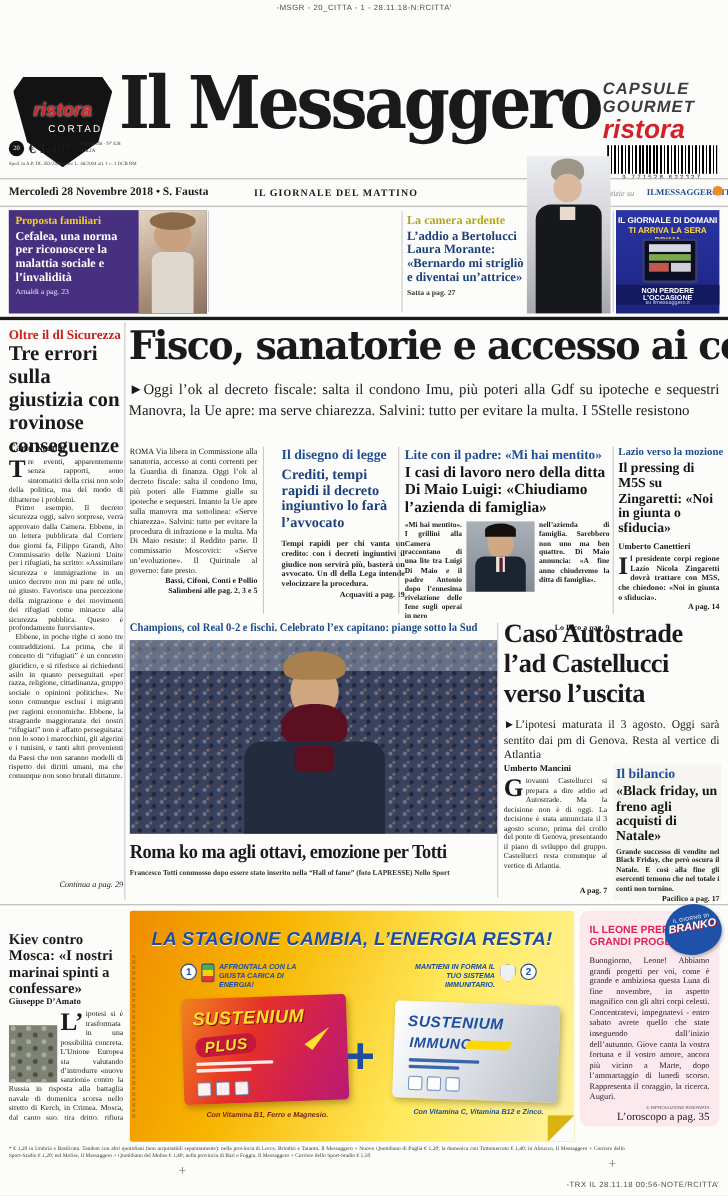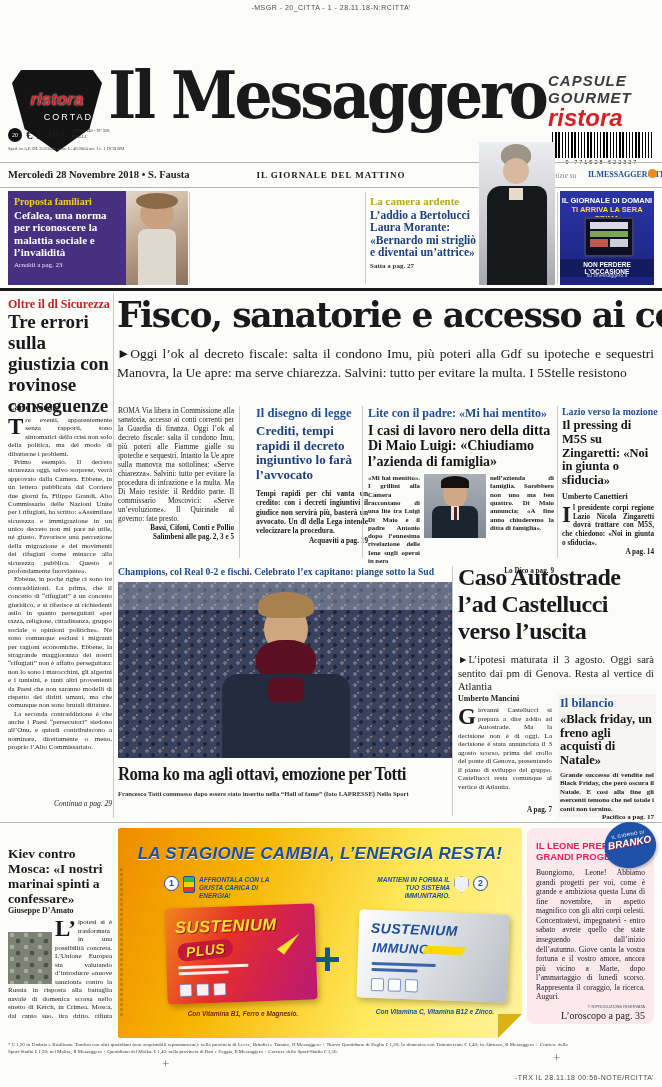--- a/index.html
+++ b/index.html
@@ -79,21 +79,21 @@
   <div class="abs sans" style="left:552px;top:159px;width:100px;font-size:5.5px;text-align:center;letter-spacing:2px">9 771528 622327</div>
 
   <div class="abs" style="left:8px;top:128px;width:14px;height:14px;border-radius:50%;background:#111;color:#fff;font-size:6px;text-align:center;line-height:14px">20</div>
   <div class="abs b" style="left:26px;top:127px;font-size:13px">€ 1,40*</div>
   <div class="abs" style="left:72px;top:128px;font-size:4.5px;color:#333">ANNO 140 - N° 328</div>
   <div class="abs" style="left:72px;top:134px;font-size:4.5px;color:#333">ITALIA</div>
   <div class="abs" style="left:8px;top:146px;width:150px;font-size:4.5px;color:#444">Sped. in A.P. DL 353/2003 conv. L. 46/2004 art. 1 c. 1 DCB RM</div>
 
   <div class="abs hline" style="left:0;top:162px;width:662px"></div>
   <div class="abs b" style="left:8px;top:169px;font-size:10.5px">Mercoledì 28 Novembre 2018 • S. Fausta</div>
-  <div class="abs b" style="left:231px;top:170px;width:200px;text-align:center;font-size:9px;letter-spacing:1px">IL GIORNALE DEL MATTINO</div>
+  <div class="abs b" style="left:231px;top:170px;width:200px;font-size:9px;letter-spacing:1px">IL GIORNALE DEL MATTINO</div>
   <div class="abs i" style="left:508px;top:171px;font-size:7.5px;color:#8a8a8a">commenta le notizie su</div>
   <div class="abs b" style="left:588px;top:170px;font-size:8px;color:#1f4e96">ILMESSAGGERO.IT</div>
   <div class="abs" style="left:648px;top:169px;width:9px;height:9px;border-radius:50%;background:#f08c1e"></div>
   <div class="abs hline" style="left:0;top:187px;width:662px"></div>
 
   <div class="abs t-purple" style="left:8px;top:191px;width:180px;height:94px">
     <div class="kyellow" style="padding:5px 0 0 6px;font-size:10px">Proposta familiari</div>
     <div class="b" style="padding:2px 66px 0 6px;font-size:11px;line-height:1.12;color:#fff">Cefalea, una norma per riconoscere la malattia sociale e l’invalidità</div>
     <div style="padding:3px 0 0 6px;font-size:7px;color:#e8e2ff">Arnaldi a pag. 23</div>
     <div class="abs ph ph-head" style="right:0;top:0;width:62px;height:94px">
@@ -137,21 +137,20 @@
 
   <div class="abs" style="left:0;top:288px;width:662px;height:3px;background:#1a1a1a"></div>
 
   <div class="abs kred" style="left:8px;top:297px;width:104px;font-size:12px">Oltre il dl Sicurezza</div>
   <div class="abs b" style="left:8px;top:312px;width:104px;font-size:19px;line-height:1.1">Tre errori sulla giustizia con rovinose conseguenze</div>
   <div class="abs b" style="left:8px;top:402px;width:104px;font-size:9px">Carlo Nordio</div>
   <div class="abs clip j" style="left:8px;top:416px;width:104px;height:380px;font-size:7px;line-height:1.2">
     <p class="dc" style="margin:0">Tre eventi, apparentemente senza rapporti, sono sintomatici della crisi non solo della politica, ma del modo di dibatterne i problemi.</p>
     <p style="margin:0;text-indent:6px">Primo esempio. Il decreto sicurezza oggi, salvo sorprese, verrà approvato dalla Camera. Ebbene, in un lettera pubblicata dal Corriere due giorni fa, Filippo Grandi, Alto Commissario delle Nazioni Unite per i rifugiati, ha scritto: «Assimilare sicurezza e immigrazione in un unico decreto non mi pare né utile, né giusto. Favorisce una percezione della migrazione e dei movimenti dei rifugiati come minacce alla sicurezza pubblica. Questo è profondamente fuorviante».</p>
     <p style="margin:0;text-indent:6px">Ebbene, in poche righe ci sono tre contraddizioni. La prima, che il concetto di “rifugiati” è un concetto giuridico, e si riferisce ai richiedenti asilo in quanto perseguitati «per razza, religione, cittadinanza, gruppo sociale o opinioni politiche». Ne sono comunque esclusi i migranti per ragioni economiche. Ebbene, la stragrande maggioranza dei nostri “rifugiati” non è affatto perseguitata: non lo sono i marocchini, gli algerini e i tunisini, e tanti altri provenienti da Paesi che non saranno modelli di rispetto dei diritti umani, ma che comunque non sono brutali dittature.</p>
-    <p style="margin:0;text-indent:6px">La seconda contraddizione è che anche i Paesi “persecutori” siedono all’Onu, e quindi contribuiscono a nominare, direttamente o meno, proprio l’Alto Commissariato.</p>
   </div>
   <div class="abs i r" style="left:8px;top:799px;width:104px;font-size:7.5px">Continua a pag. 29</div>
   <div class="abs vline" style="left:113px;top:293px;height:525px"></div>
 
   <div class="abs b nw" style="left:117px;top:293px;width:556px;font-size:36px;letter-spacing:-1.5px;transform:scaleX(.96);transform-origin:left;font-family:'DejaVu Serif',serif">Fisco, sanatorie e accesso ai conti</div>
   <div class="abs j" style="left:117px;top:345px;width:537px;font-size:13.5px;line-height:1.38">►Oggi l’ok al decreto fiscale: salta il condono Imu, più poteri alla Gdf su ipoteche e sequestri Manovra, la Ue apre: ma serve chiarezza. Salvini: tutto per evitare la multa. I 5Stelle resistono</div>
 
   <div class="abs clip" style="left:118px;top:406px;width:116px;height:156px;font-size:7.4px;line-height:1.22">
     <p class="j" style="margin:0">ROMA Via libera in Commissione alla sanatoria, accesso ai conti correnti per la Guardia di finanza. Oggi l’ok al decreto fiscale: salta il condono Imu, più poteri alle Fiamme gialle su ipoteche e sequestri. Intanto la Ue apre sulla manovra ma sottolinea: «Serve chiarezza». Salvini: tutto per evitare la procedura di infrazione e la multa. Ma Di Maio resiste: il Reddito parte. Il commissario Moscovici: «Serve un’evoluzione». Il Quirinale al governo: fate presto.</p>
     <p class="sig" style="margin:1px 0 0 0;font-size:7.2px">Bassi, Cifoni, Conti e Pollio Salimbeni alle pag. 2, 3 e 5</p>

